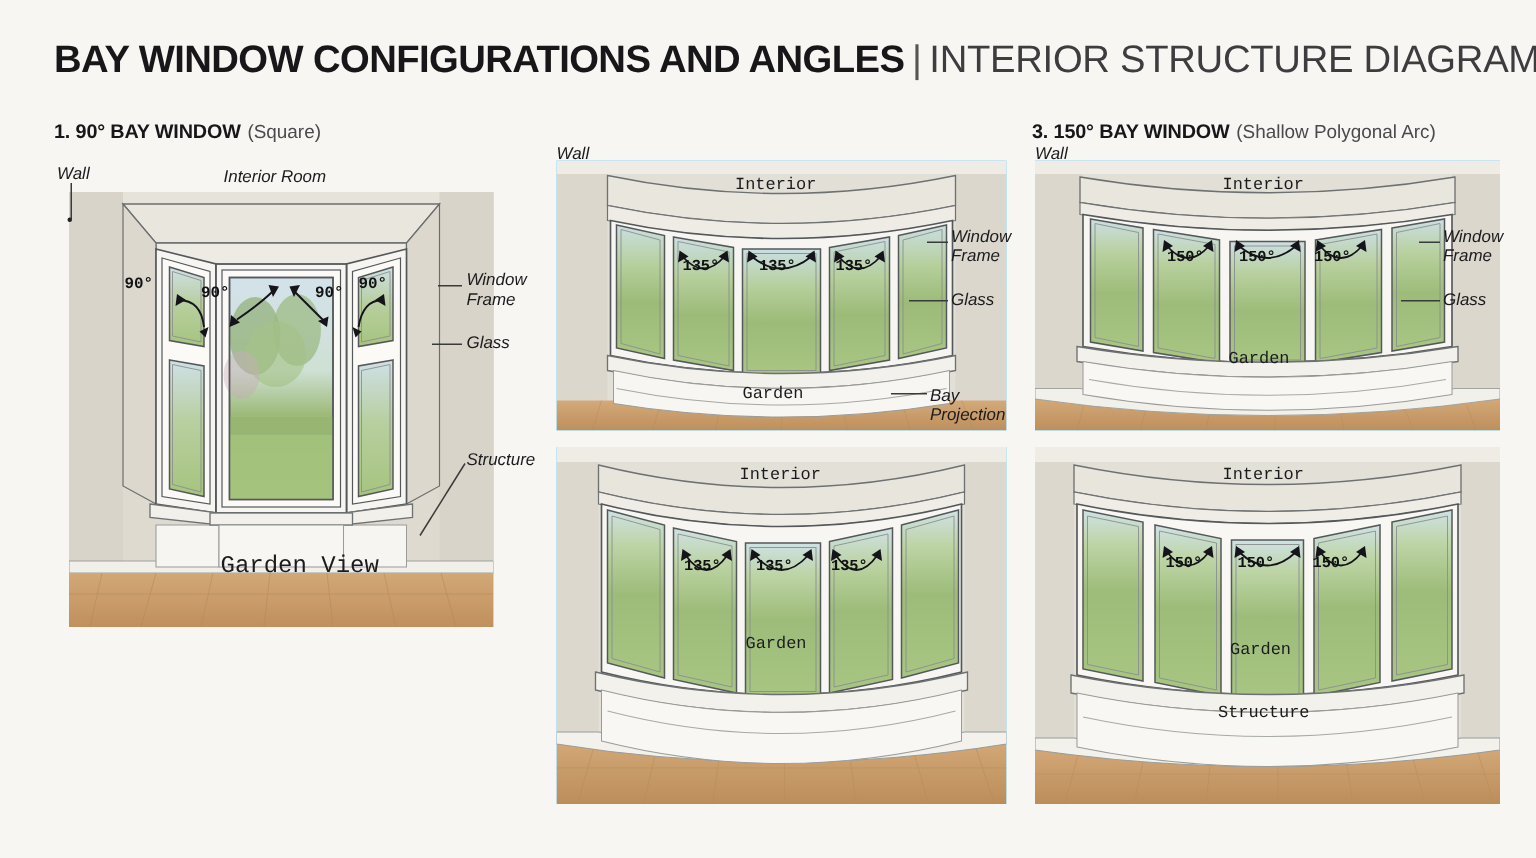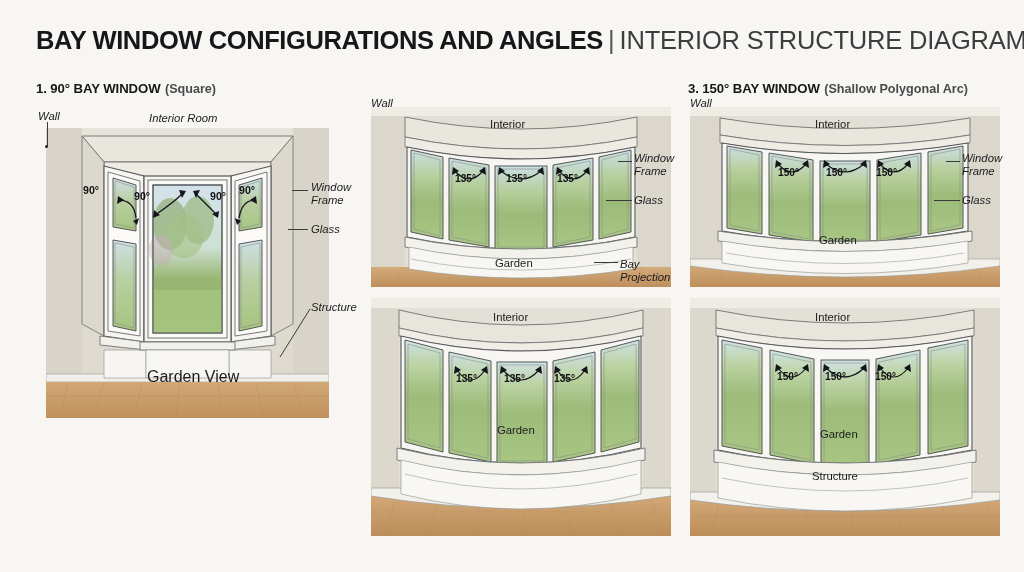--- a/index.html
+++ b/index.html
@@ -19,24 +19,24 @@
   }
   .title-sep { font-size: 25.5px; font-weight: 300; color: #555; padding: 0 5px; }
   .title-light {
     font-size: 25.5px; font-weight: 400; color: #3d3d40;
     letter-spacing: -0.2px;
   }
 
   
   .panel-head { position: absolute; white-space: nowrap; }
   .ph-strong { font-size: 13.2px; font-weight: bold; color: #17171a; letter-spacing: -0.1px; }
-  .ph-light { font-size: 12.6px; font-weight: 700; color: #4a4a4d; }
+  .ph-light { font-size: 12.6px; font-weight: 400; color: #4a4a4d; }
 
   
-  .scene { position: absolute; overflow: hidden; background: #7dd3fc; }
+  .scene { position: absolute; overflow: hidden; background: #7dd3fc; font-family: Liberation Mono, monospace; }
   .scene svg { display: block; width: 100%; height: 100%; }
 
   
   .callout {
     position: absolute; font-size: 11.3px; color: #1b1b1e;
     line-height: 12.4px; white-space: nowrap; font-style: italic;
   }
   .callout.two { line-height: 12.6px; }
 
   

